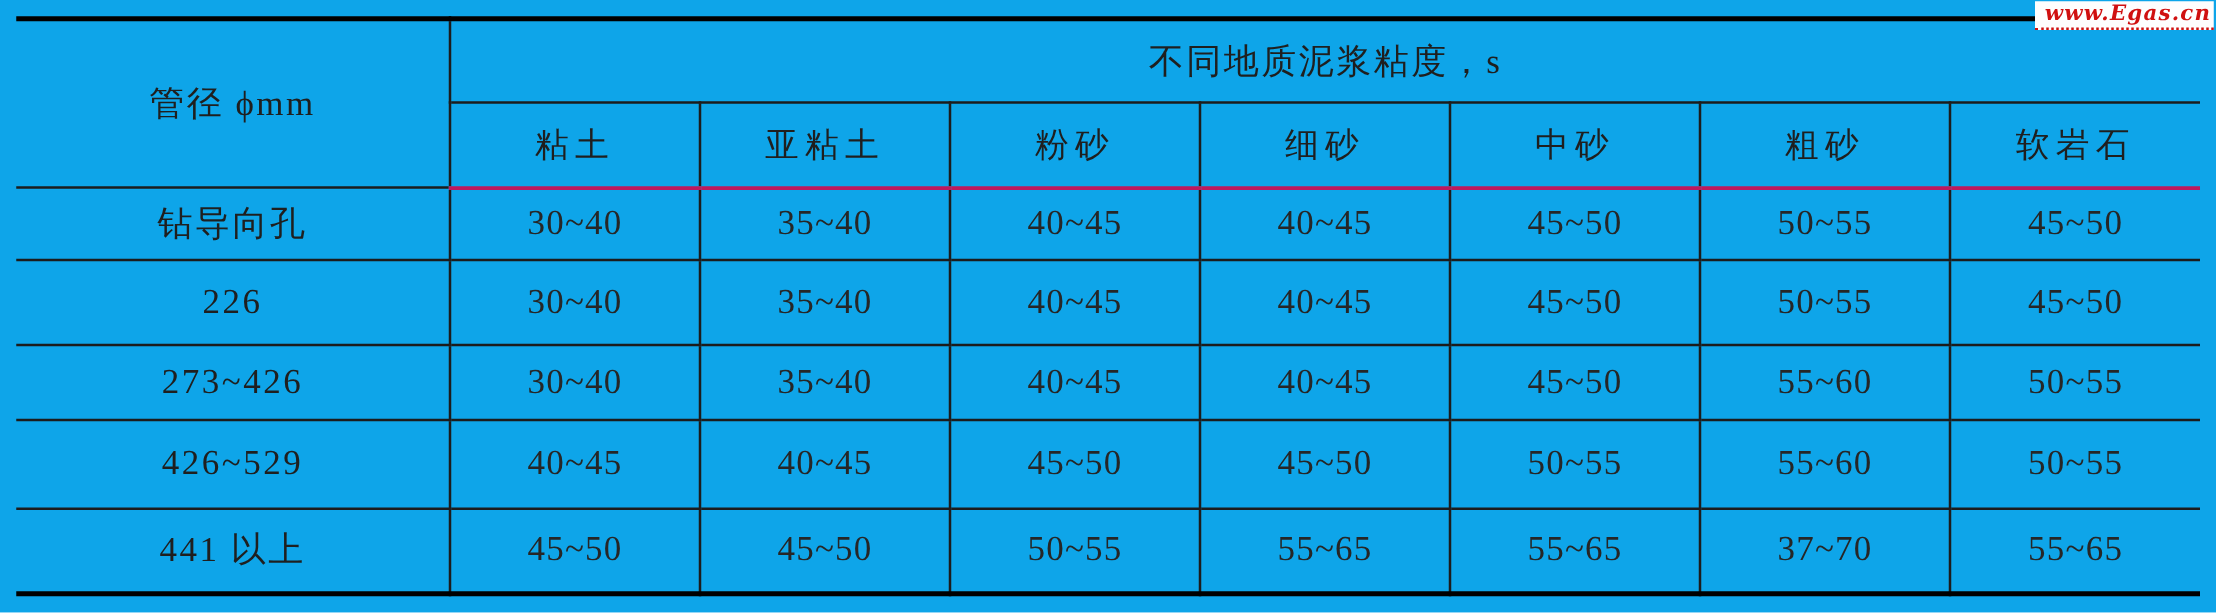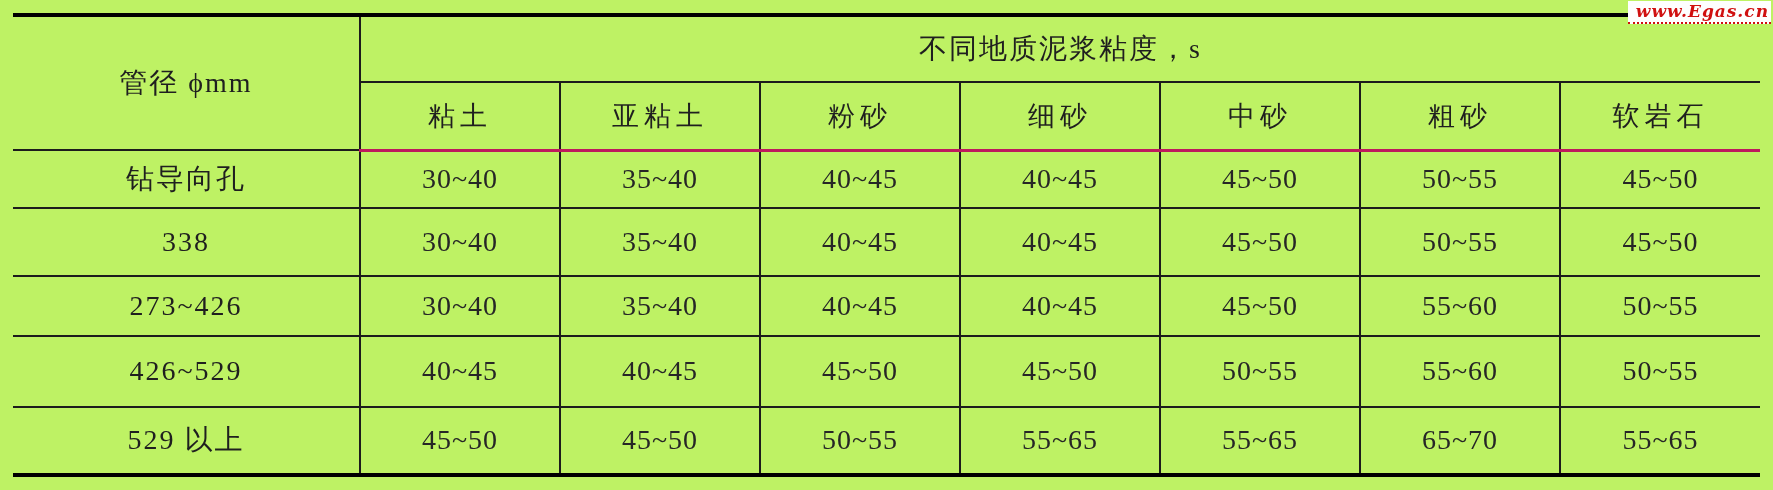--- a/index.html
+++ b/index.html
@@ -4,21 +4,21 @@
 <style>
   html, body {
     margin: 0;
     padding: 0;
     background: #ffffff;
   }
   .page {
     position: relative;
     width: 1773px;
     height: 490px;
-    background: #bef264;
+    background: #0ea5e9;
     font-family: "Liberation Serif", "DejaVu Serif", serif;
     color: #1f1f1f;
     overflow: hidden;
   }
   table.visc {
     position: absolute;
     left: 13px;
     top: 13px;
     width: 1747px;
     height: 464px;
@@ -115,21 +115,21 @@
         <td class="val">30~40</td>
         <td class="val">35~40</td>
         <td class="val">40~45</td>
         <td class="val">40~45</td>
         <td class="val">45~50</td>
         <td class="val">50~55</td>
         <td class="val">45~50</td>
       </tr>
 
       <tr style="height:66px">
-        <td class="rowlabel">338</td>
+        <td class="rowlabel">226</td>
         <td class="val">30~40</td>
         <td class="val">35~40</td>
         <td class="val">40~45</td>
         <td class="val">40~45</td>
         <td class="val">45~50</td>
         <td class="val">50~55</td>
         <td class="val">45~50</td>
       </tr>
 
       <tr style="height:58px">
@@ -148,24 +148,24 @@
         <td class="val">40~45</td>
         <td class="val">40~45</td>
         <td class="val">45~50</td>
         <td class="val">45~50</td>
         <td class="val">50~55</td>
         <td class="val">55~60</td>
         <td class="val">50~55</td>
       </tr>
 
       <tr style="height:66px">
-        <td class="rowlabel">529 以上</td>
+        <td class="rowlabel">441 以上</td>
         <td class="val">45~50</td>
         <td class="val">45~50</td>
         <td class="val">50~55</td>
         <td class="val">55~65</td>
         <td class="val">55~65</td>
-        <td class="val">65~70</td>
+        <td class="val">37~70</td>
         <td class="val">55~65</td>
       </tr>
     </tbody>
   </table>
 </div>
 
 </body></html>

